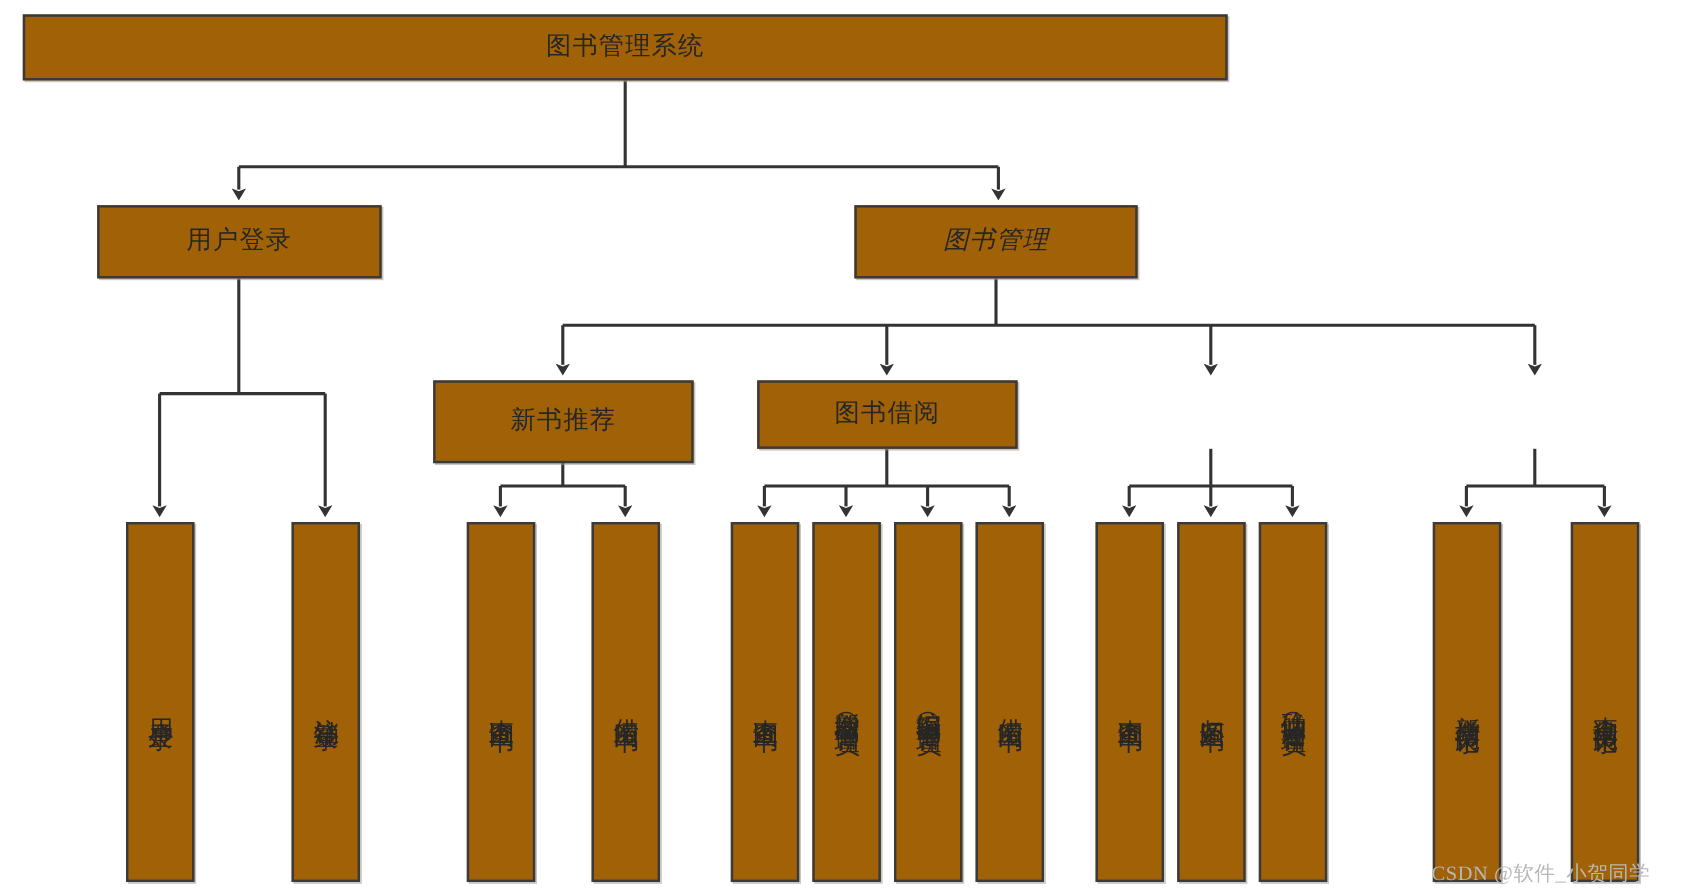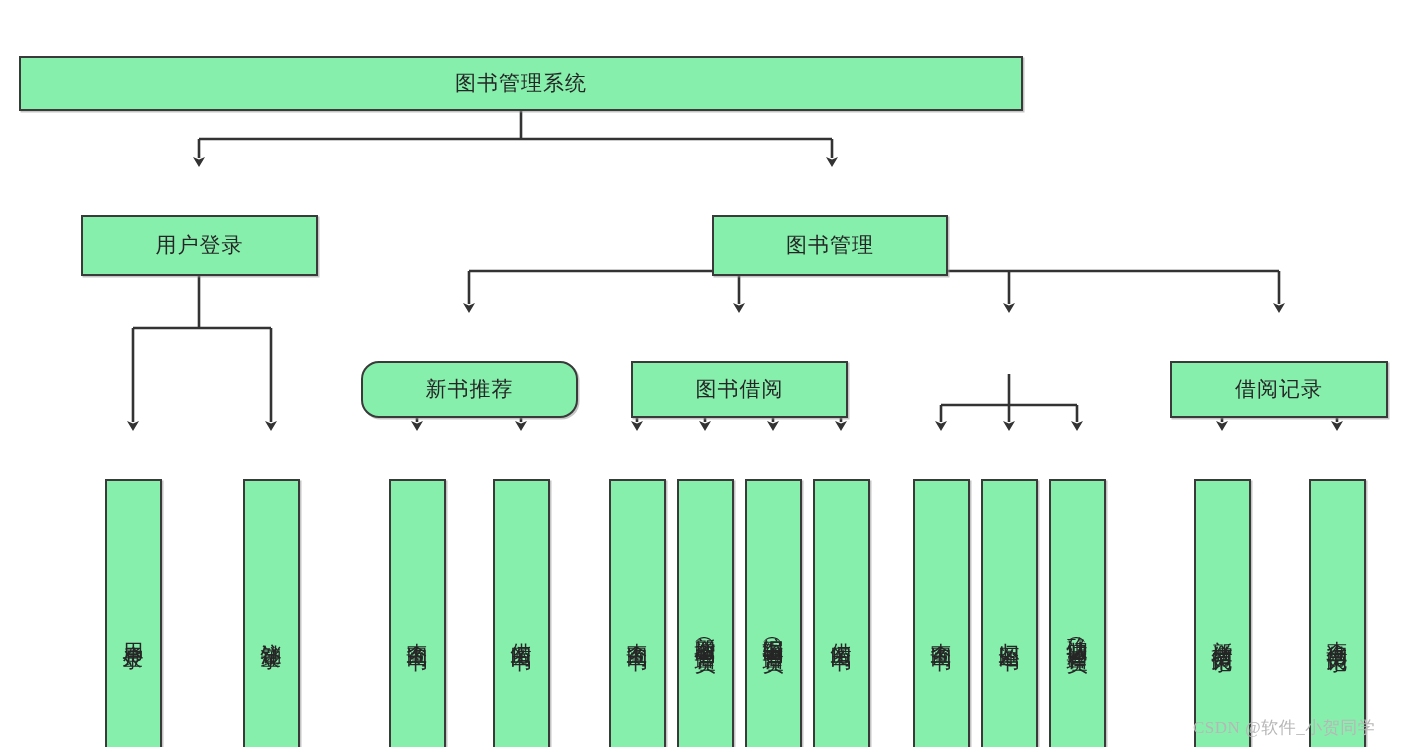--- a/index.html
+++ b/index.html
@@ -22,27 +22,26 @@
     position: absolute;
     left: 0;
     top: 0;
     width: 1405px;
     height: 747px;
     pointer-events: none;
   }
   .node {
     position: absolute;
     box-sizing: border-box;
-    background: #86efac;
+    background: #a16207;
     border: 2.5px solid #3a3a3a;
     display: flex;
     align-items: center;
     justify-content: center;
     box-shadow: 1.5px 1.5px 0 rgba(150,150,150,0.55);
-    margin-top: 44px;
   }
   .node-label {
     color: #262626;
     font-size: 21px;
     line-height: 1.08;
     letter-spacing: 1px;
     white-space: nowrap;
     text-align: center;
   }
   .node.leaf .node-label {
@@ -121,32 +120,29 @@
     </g>
   </svg>
 
   <div class="node root" style="left:19px; top:12px; width:1004px; height:55px;">
     <span class="node-label">图书管理系统</span>
   </div>
 
   <div class="node" style="left:81px; top:171px; width:237px; height:61px;">
     <span class="node-label">用户登录</span>
   </div>
-  <div class="node" style="left:712px; top:171px; width:236px; height:61px;">
+  <div class="node" style="left:712px; top:171px; width:236px; height:61px;font-style:italic;">
     <span class="node-label">图书管理</span>
   </div>
 
-  <div class="node" style="left:361px; top:317px; width:217px; height:57px;border-radius:18px;">
+  <div class="node" style="left:361px; top:317px; width:217px; height:69px;">
     <span class="node-label">新书推荐</span>
   </div>
   <div class="node" style="left:631px; top:317px; width:217px; height:57px;align-items:center;">
     <span class="node-label">图书借阅</span>
-  </div>
-  <div class="node" style="left:1170px; top:317px; width:218px; height:57px;">
-    <span class="node-label">借阅记录</span>
   </div>
 
   <div class="node leaf" style="left:105px; top:435px; width:57px; height:300px;">
     <span class="node-label">用户登录</span>
   </div>
   <div class="node leaf" style="left:243px; top:435px; width:57px; height:300px;">
     <span class="node-label">注销登录</span>
   </div>
 
   <div class="node leaf" style="left:389px; top:435px; width:57px; height:300px;">

